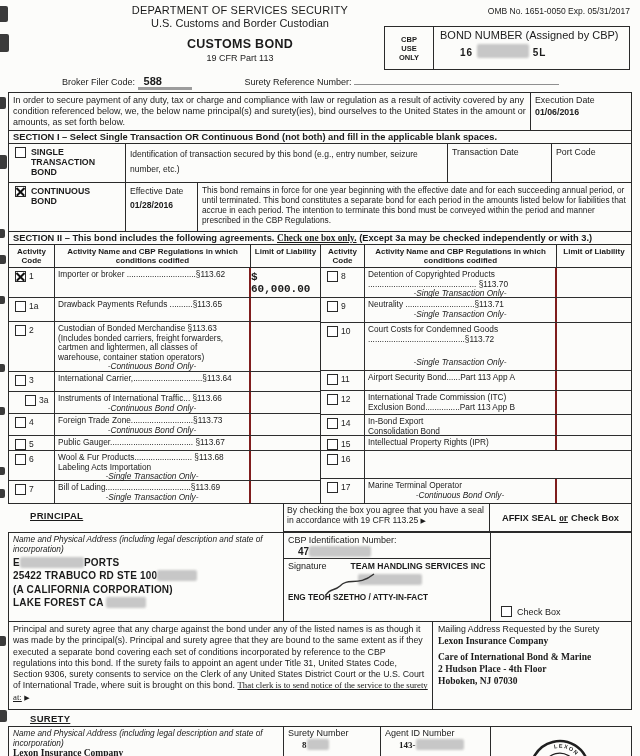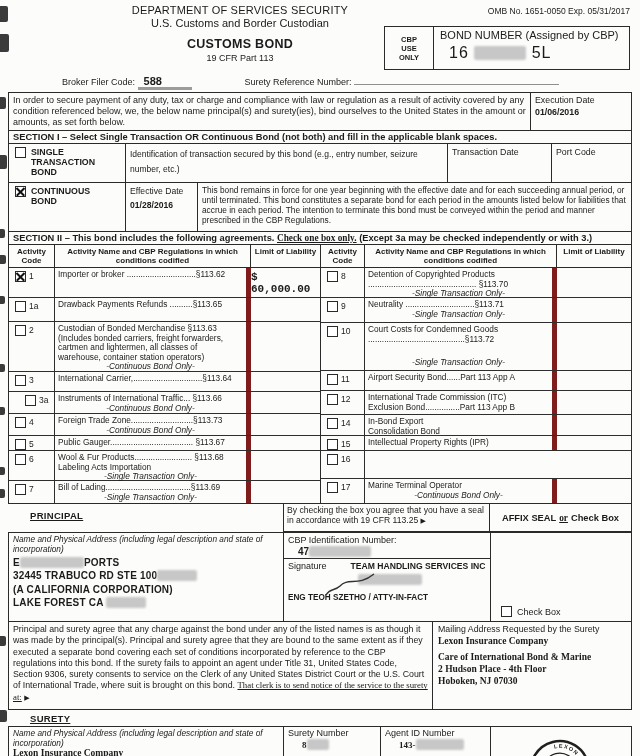--- a/index.html
+++ b/index.html
@@ -36,21 +36,21 @@
   .ag2{font-size:11px;margin-top:1px;}
   .title{font-size:12.5px;font-weight:bold;margin-top:8px;letter-spacing:.3px;}
   .subtitle{font-size:9px;margin-top:2px;}
   .omb{position:absolute;right:10px;top:6px;font-size:8.5px;}
   .cbpbox{position:absolute;left:384px;top:26px;width:246px;height:44px;
           border:1.5px solid #2a2a2a;display:flex;box-sizing:border-box;}
   .cbpuse{width:48px;border-right:1.2px solid #2a2a2a;display:flex;flex-direction:column;
           align-items:center;justify-content:center;font-size:7.5px;font-weight:bold;line-height:9px;}
   .bondarea{flex:1;padding:2px 6px;}
   .bondlabel{font-size:11px;}
-  .bondnum{font-size:16px;font-weight:normal;margin-top:3px;margin-left:9px;letter-spacing:1px;}
+  .bondnum{font-size:10px;font-weight:bold;margin-top:3px;margin-left:20px;letter-spacing:1px;}
   .brokerrow{position:absolute;left:62px;top:74px;width:570px;font-size:9px;}
   .brokerval{font-weight:bold;font-size:11px;border-bottom:3px solid #9c9c9c;
              padding:0 30px 0 6px;margin-right:50px;}
   .sr-line{display:inline-block;width:205px;border-bottom:1.5px solid #8f8f8f;height:10px;}
 
   
   .stack{margin:0 8px;width:624px;box-sizing:border-box;}
   .intro{display:flex;border:1.5px solid #2a2a2a;}
   .intro-text{flex:1;padding:2px 4px;font-size:9px;line-height:11px;}
   .exec{width:92px;border-left:1.2px solid #2a2a2a;padding:2px 4px;font-size:8.8px;}
@@ -87,21 +87,21 @@
   .r .hcode{width:44px;} .r .hname{width:192px;}
   .actbody{display:flex;height:235px;overflow:hidden;}
   .ahalf{width:312px;box-sizing:border-box;overflow:hidden;}
   .ahalf.right{border-left:1.2px solid #2a2a2a;}
   .arow{display:flex;border-bottom:1px solid #2e2e2e;box-sizing:border-box;}
   .acell{box-sizing:border-box;}
   .codecell{width:46px;border-right:1px solid #2e2e2e;display:flex;gap:3px;
             padding:3px 0 0 6px;font-size:8.5px;}
   .right .codecell{width:44px;}
   .codecell.indent{padding-left:16px;}
-  .namecell{width:196px;border-right:5px solid #7f1d1d;padding:2px 3px;font-size:8.3px;
+  .namecell{width:196px;border-right:2px solid #7f1d1d;padding:2px 3px;font-size:8.3px;
             line-height:9.6px;display:flex;flex-direction:column;}
   .right .namecell{width:192px;}
   .aline.note{font-style:italic;text-align:center;}
   .aline.note:last-child{margin-top:auto;}
   .limitcell{flex:1;display:flex;align-items:center;justify-content:center;}
   .money{font-weight:bold;font-size:11px;font-family:Liberation Mono, monospace;}
   .left .arow:nth-child(1){height:30px;} .left .arow:nth-child(2){height:24px;}
   .left .arow:nth-child(3){height:50px;} .left .arow:nth-child(4){height:20px;}
   .left .arow:nth-child(5){height:22px;} .left .arow:nth-child(6){height:22px;}
   .left .arow:nth-child(7){height:15px;} .left .arow:nth-child(8){height:30px;}
@@ -470,21 +470,21 @@
       <div class="pheadR">
           <span>AFFIX SEAL</span>
           <span class="u">or</span>
           <span>Check Box</span>
         </div>
     </div>
     <div class="pbody">
       <div class="pcol1">
         <div class="addr-label ital">Name and Physical Address (including legal description and state of incorporation)</div>
         <div class="pline"><span>E</span><span class="rd w64"></span><span>PORTS</span></div>
-        <div class="pline"><span>32445 TRABUCO RD STE 100</span><span class="rd w40"></span></div>
+        <div class="pline"><span>25422 TRABUCO RD STE 100</span><span class="rd w40"></span></div>
         <div class="pline">(A CALIFORNIA CORPORATION)</div>
         <div class="pline"><span>LAKE FOREST  CA </span><span class="rd w40"></span></div>
       </div>
       <div class="pcol2">
         <div class="pcid">
           <div>CBP Identification Number:</div>
           <div class="b cidv"><span>47</span><span class="rd w62"></span></div>
         </div>
         <div class="psig">
           <span class="slab">Signature</span><span class="b signm">TEAM HANDLING SERVICES INC</span>

